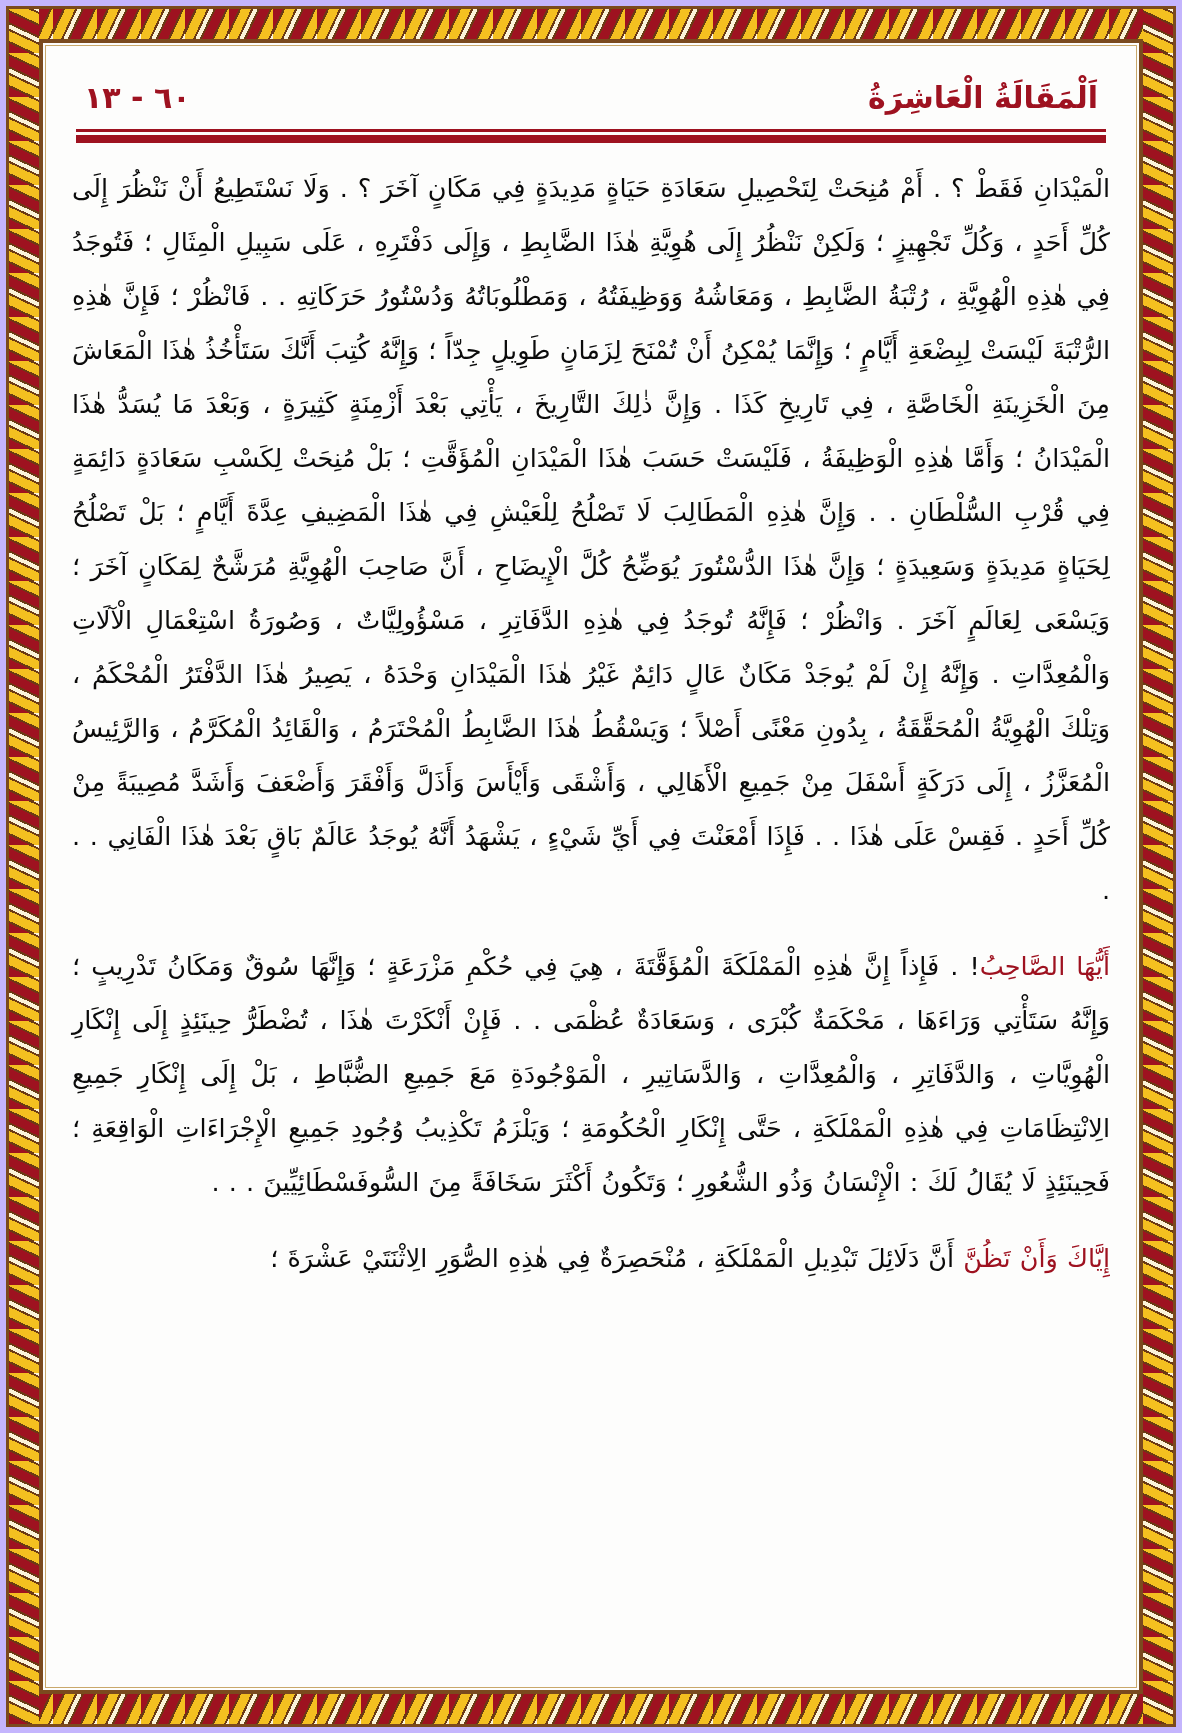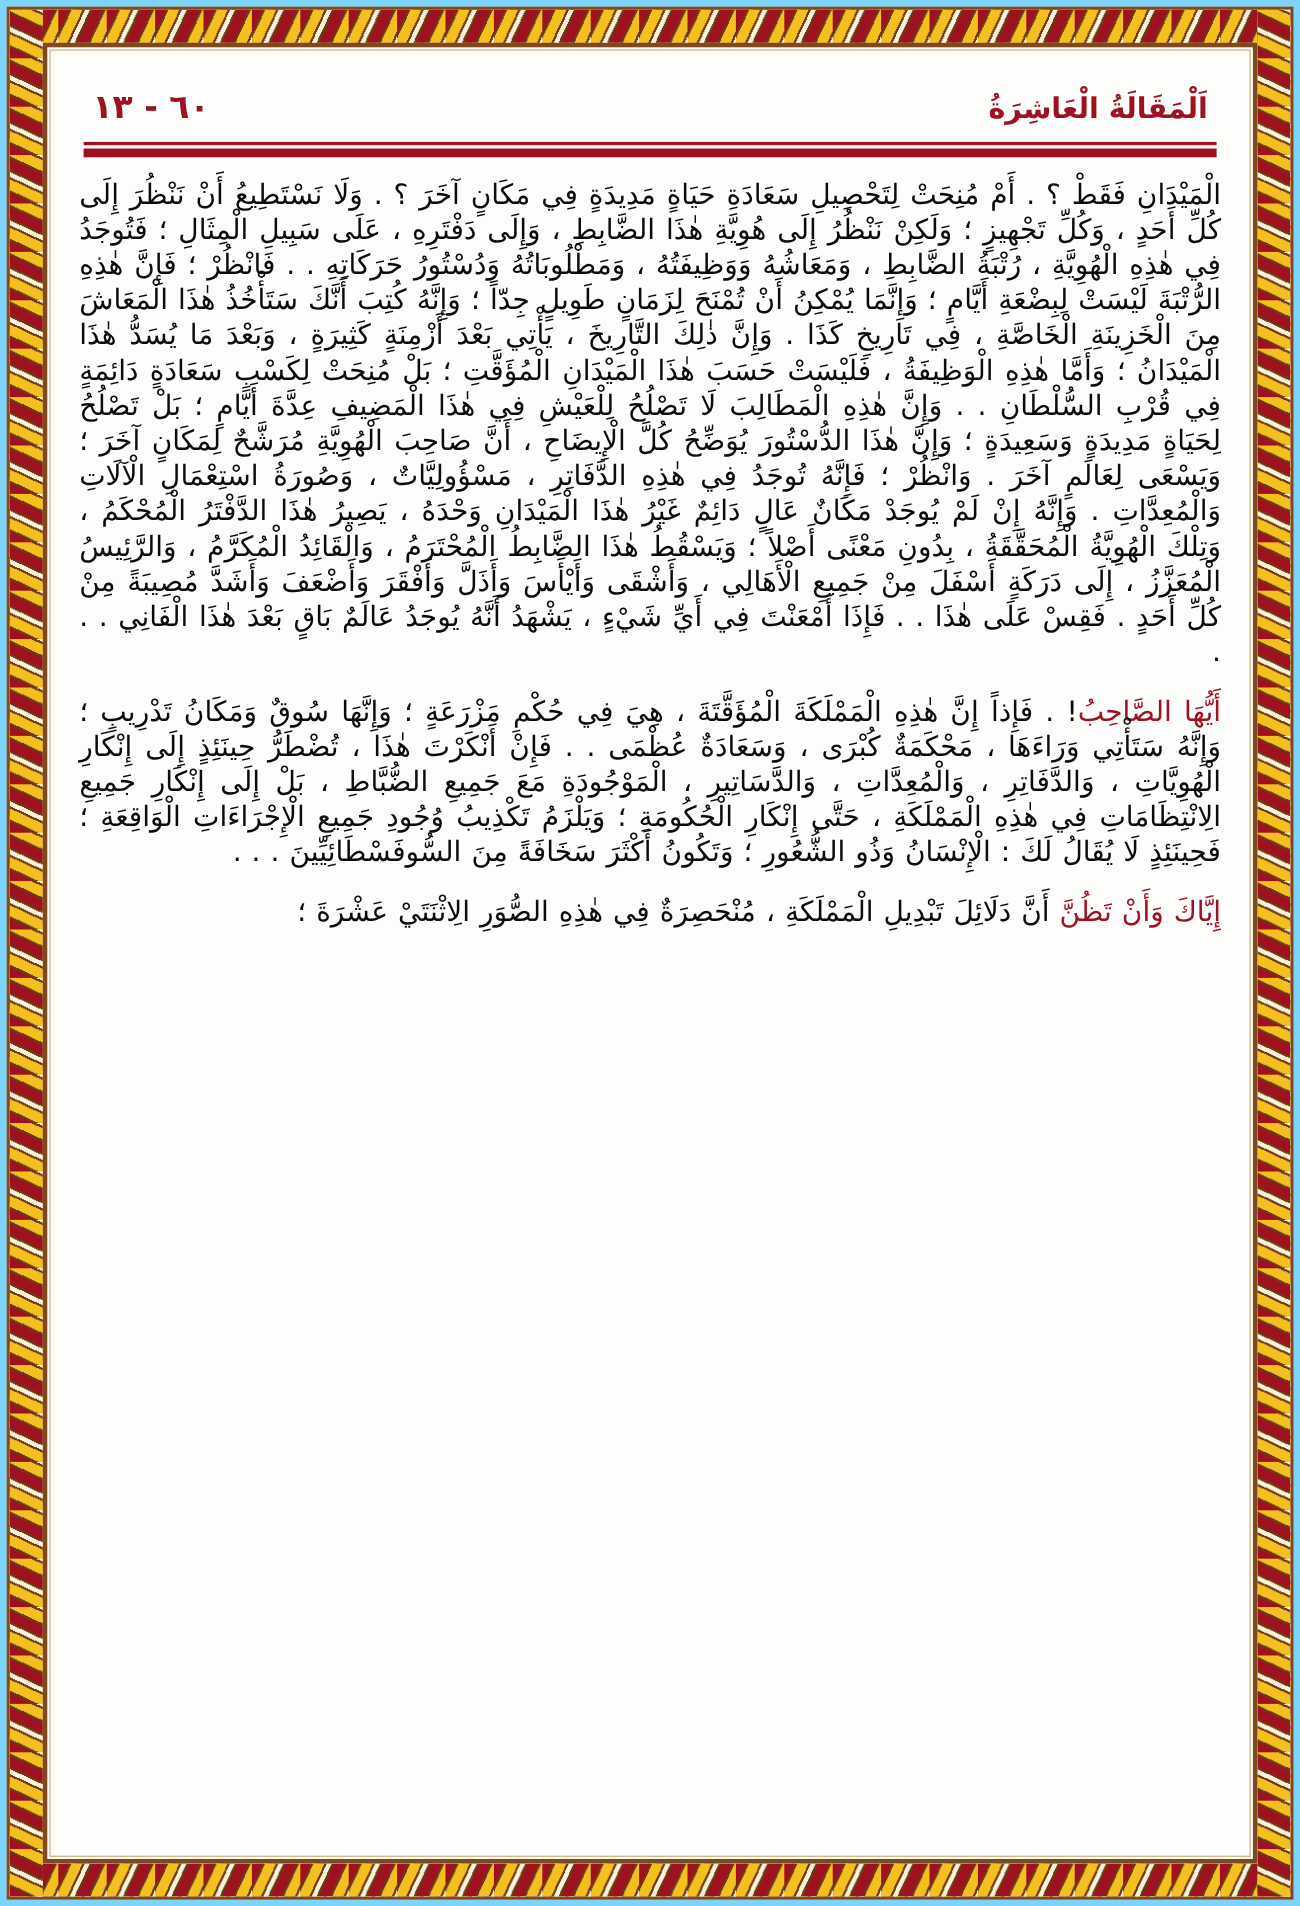--- a/index.html
+++ b/index.html
@@ -9,21 +9,21 @@
   }
   body {
     font-family: "DejaVu Sans", sans-serif;
   }
 
   .page {
     position: relative;
     width: 1182px;
     height: 1733px;
     box-sizing: border-box;
-    background: #7dd3fc;
+    background: #c4b5fd;
     overflow: hidden;
   }
 
   
   .frame-outer {
     position: absolute;
     inset: 6px;
     border: 3px solid #7B4A1E;
     box-sizing: border-box;
     background: #fdfdfc;
@@ -126,21 +126,21 @@
     font-family: "DejaVu Sans", sans-serif;
     font-size: 30px;
     font-weight: bold;
     letter-spacing: 2px;
     direction: rtl;
     white-space: nowrap;
   }
   .chapter-title {
     color: #9E1220;
     font-family: "DejaVu Sans", sans-serif;
-    font-size: 26px;
+    font-size: 30px;
     font-weight: bold;
     direction: rtl;
     white-space: nowrap;
     margin-left: 130px;
   }
 
   .rule-group {
     margin: 14px 10px 0 10px;
   }
   .rule-thin {
@@ -154,21 +154,21 @@
     height: 8px;
     background: #9E1220;
   }
 
   .body-text {
     direction: rtl;
     text-align: justify;
     text-align-last: right;
     font-family: "DejaVu Sans", sans-serif;
     font-size: 25.5px;
-    line-height: 32px;
+    line-height: 54px;
     color: #0b0b0b;
     margin: 18px 6px 0 6px;
     word-spacing: 1px;
   }
   .body-text p {
     margin: 0 0 22px 0;
   }
   .hl-red {
     color: #9E1220;
     font-weight: normal;

